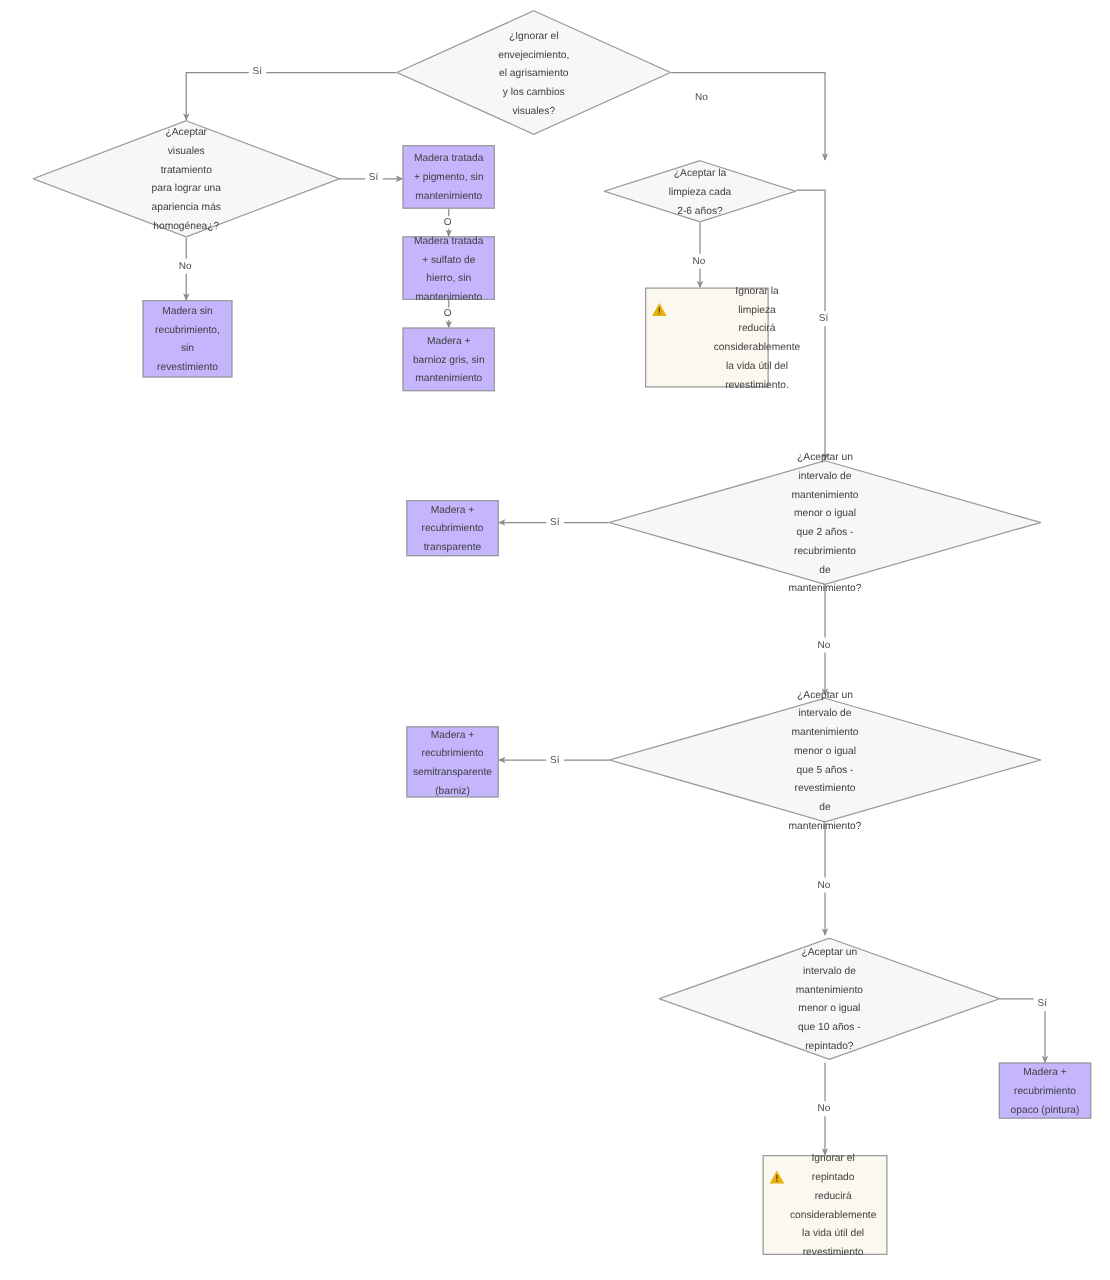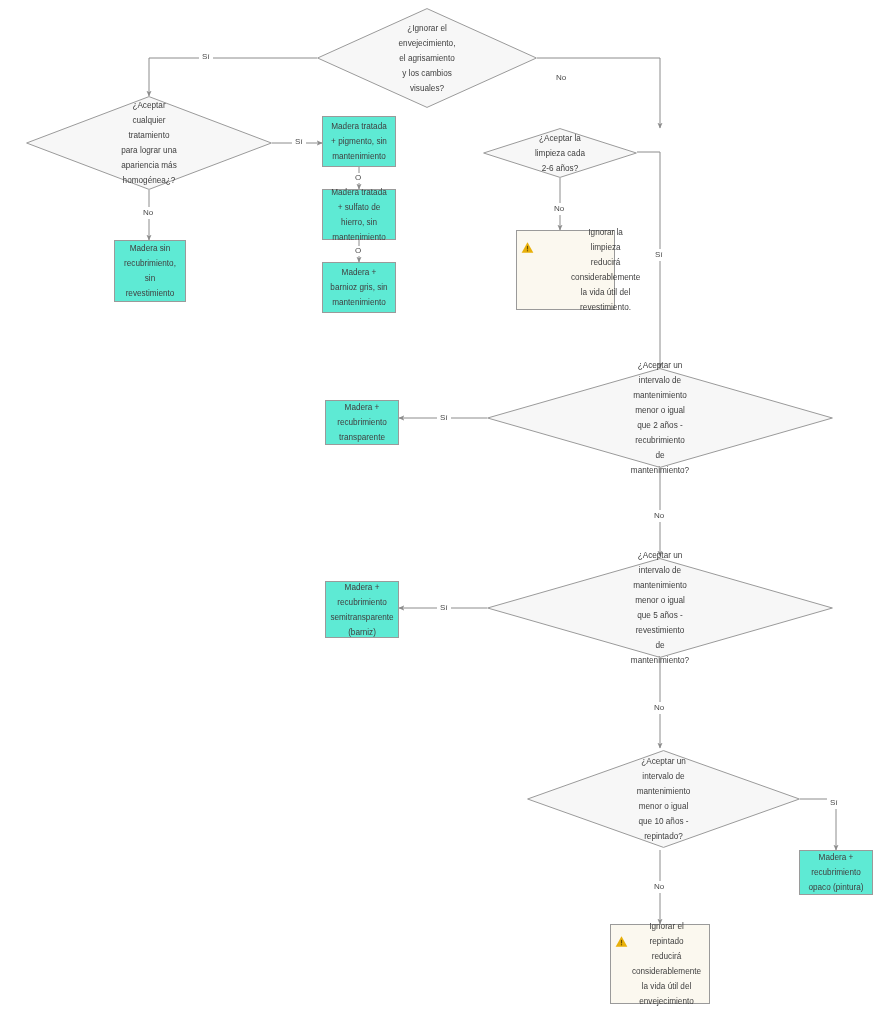--- a/index.html
+++ b/index.html
@@ -29,21 +29,21 @@
   .node {
     position: absolute;
     box-sizing: border-box;
     display: flex;
     align-items: center;
     justify-content: center;
     text-align: center;
   }
   
   .proc {
-    background: #5eead4;
+    background: #c4b5fd;
     border: 1px solid #9a9a9a;
     color: #404040;
     font-size: 8.2px;
     line-height: 15px;
     padding: 4px 6px;
   }
   .proc .txt {
     white-space: pre-line;
   }
   
@@ -164,21 +164,21 @@
 el agrisamiento
 y los cambios
 visuales?</div>
   </div>
 
   <div class="node decision" style="left:26px; top:96px; width:246px; height:94px;">
     <svg class="dia-shape" viewBox="0 0 246 94" preserveAspectRatio="none">
       <polygon points="123,0.6 245.4,47 123,93.4 0.6,47" fill="#f7f7f7" stroke="#9a9a9a" stroke-width="1" vector-effect="non-scaling-stroke"></polygon>
     </svg>
     <div class="dia-label">¿Aceptar
-cualquier
+visuales
 tratamiento
 para lograr una
 apariencia más
 homogénea¿?</div>
   </div>
 
   <div class="node proc" style="left:114px; top:240px; width:72px; height:62px;">
     <span class="txt">Madera sin
 recubrimiento,
 sin
@@ -294,21 +294,21 @@
     <svg class="warn-ico" viewBox="0 0 16 16">
       <path d="M8 1.6 L15.2 14.4 L0.8 14.4 Z" fill="#e8b00a"></path>
       <rect x="7.3" y="6" width="1.4" height="4.4" fill="#6b4f00"></rect>
       <rect x="7.3" y="11.3" width="1.4" height="1.4" fill="#6b4f00"></rect>
     </svg>
     <span class="txt">Ignorar el
 repintado
 reducirá
 considerablemente
 la vida útil del
-envejecimiento</span>
+revestimiento</span>
   </div>
 
   <div class="elabel" style="left:199px; top:51px;">Sí</div>
 
   <div class="elabel" style="left:553px; top:72px;">No</div>
 
   <div class="elabel" style="left:292px; top:136px;">Sí</div>
 
   <div class="elabel" style="left:140px; top:207px;">No</div>
 

